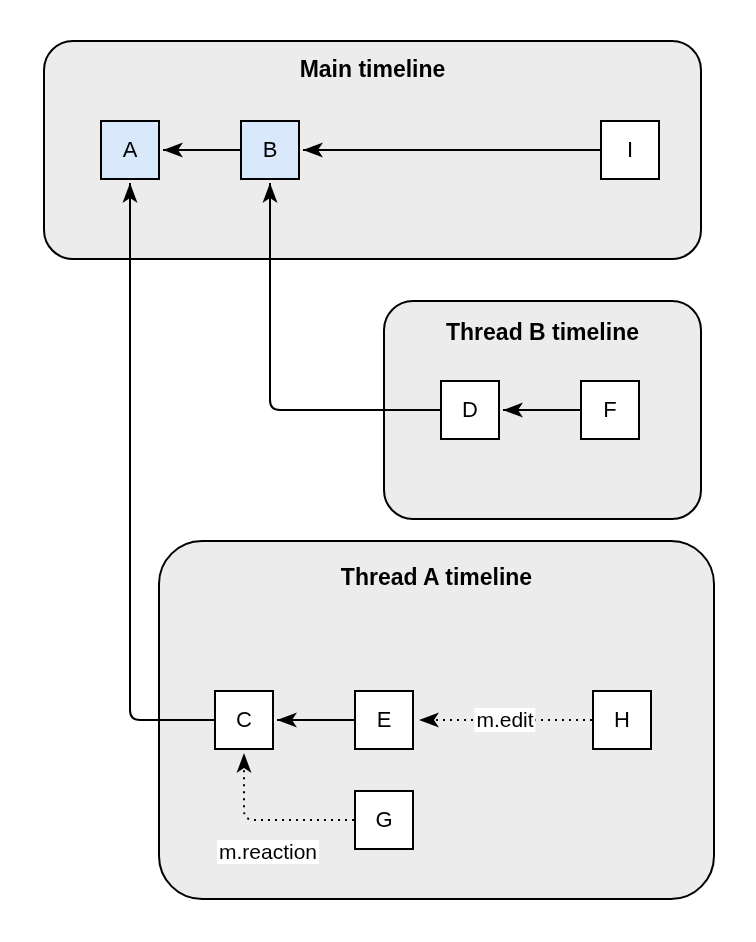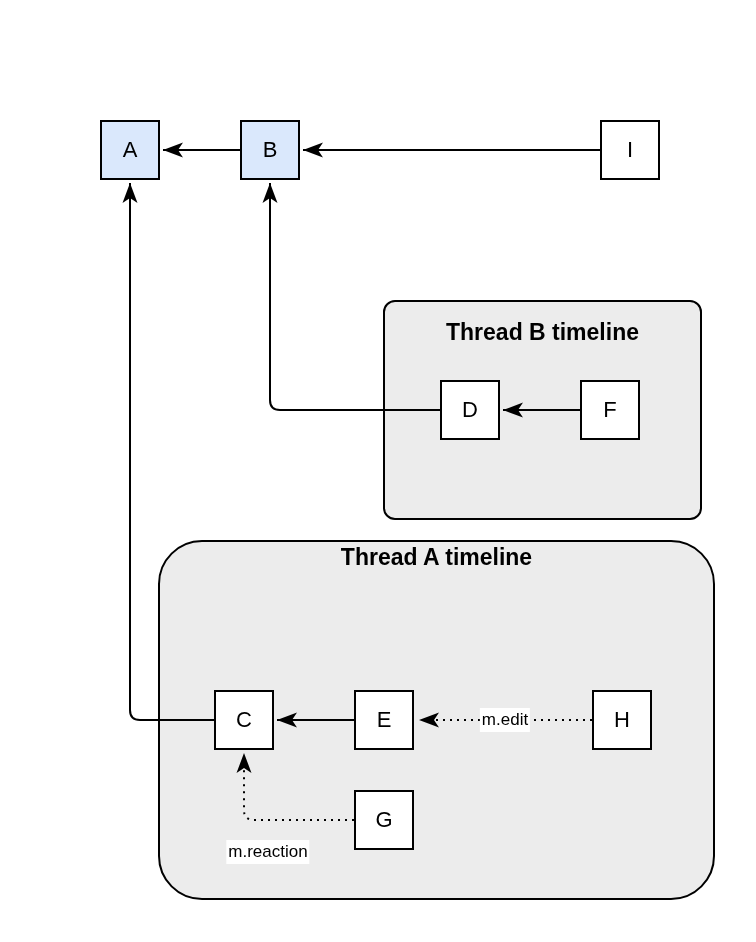--- a/index.html
+++ b/index.html
@@ -27,24 +27,24 @@
     left: 0;
     right: 0;
     text-align: center;
     font-weight: bold;
     font-size: 23px;
     color: #000000;
     line-height: 26px;
   }
   #container-main   { left: 43px;  top: 40px;  width: 659px; height: 220px; border-radius: 30px; }
   #container-main .container-title { top: 14px; }
-  #container-thread-b { left: 383px; top: 300px; width: 319px; height: 220px; border-radius: 12px; }
+  #container-thread-b { left: 383px; top: 300px; width: 319px; height: 220px; border-radius: 30px; }
   #container-thread-b .container-title { top: 17px; }
   #container-thread-a { left: 158px; top: 540px; width: 557px; height: 360px; border-radius: 44px; }
-  #container-thread-a .container-title { top: 2px; }
+  #container-thread-a .container-title { top: 22px; }
 
   svg.edge-layer {
     position: absolute;
     left: 0;
     top: 0;
     z-index: 1;
     pointer-events: none;
   }
   .edge {
     fill: none;
@@ -69,32 +69,35 @@
     font-size: 22px;
     color: #000000;
   }
   .node.highlight { background: #dae8fc; }
 
   .edge-label {
     position: absolute;
     transform: translate(-50%, -50%);
     background: #ffffff;
     color: #000000;
-    font-size: 17px;
+    font-size: 21px;
     line-height: 24px;
     padding: 0 2px;
     white-space: nowrap;
     z-index: 3;
   }
 </style>
 </head>
 <body>
 
 <div class="canvas">
 
+  <div class="container" id="container-main">
+    <div class="container-title">Main timeline</div>
+  </div>
   <div class="container" id="container-thread-b">
     <div class="container-title">Thread B timeline</div>
   </div>
   <div class="container" id="container-thread-a">
     <div class="container-title">Thread A timeline</div>
   </div>
 
   <svg class="edge-layer" width="756" height="942" viewBox="0 0 756 942">
     <defs>
       <marker id="arrowhead" viewBox="0 0 20 16" refX="20" refY="8" markerWidth="20" markerHeight="16" orient="auto" markerUnits="userSpaceOnUse">

